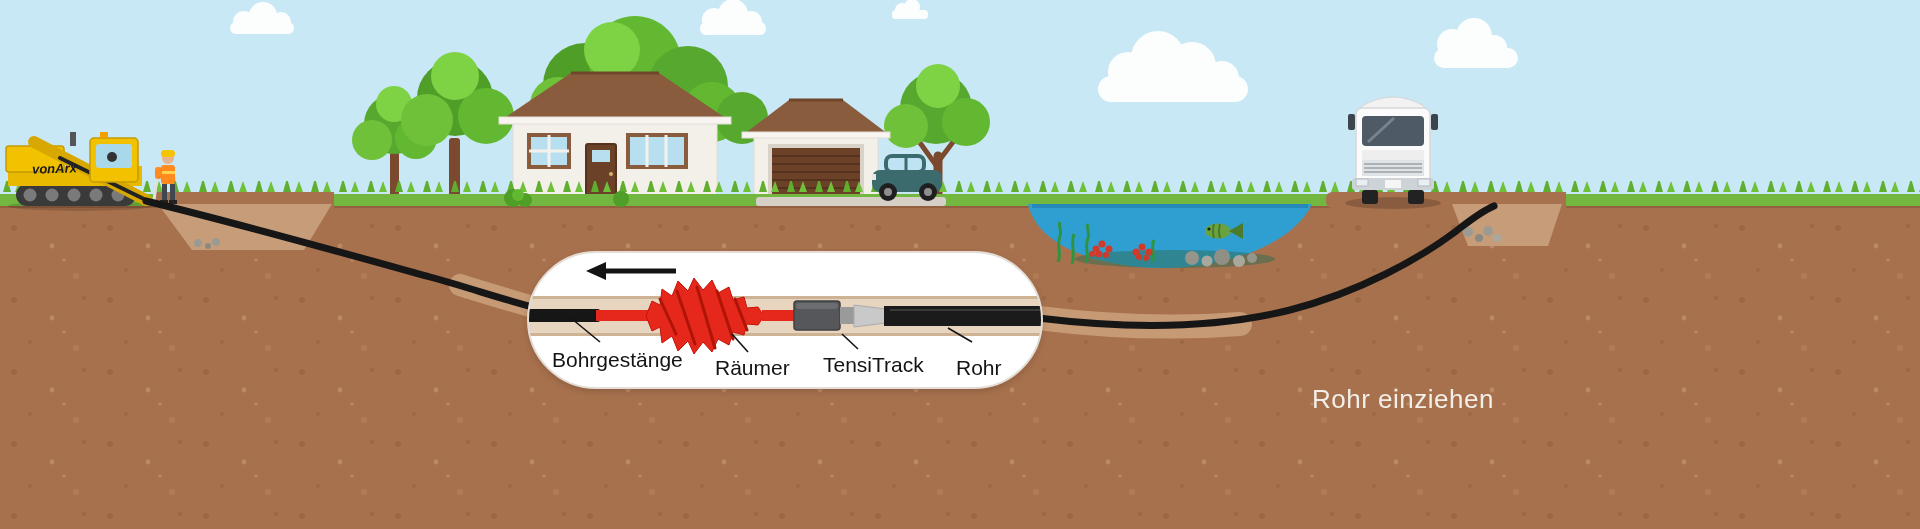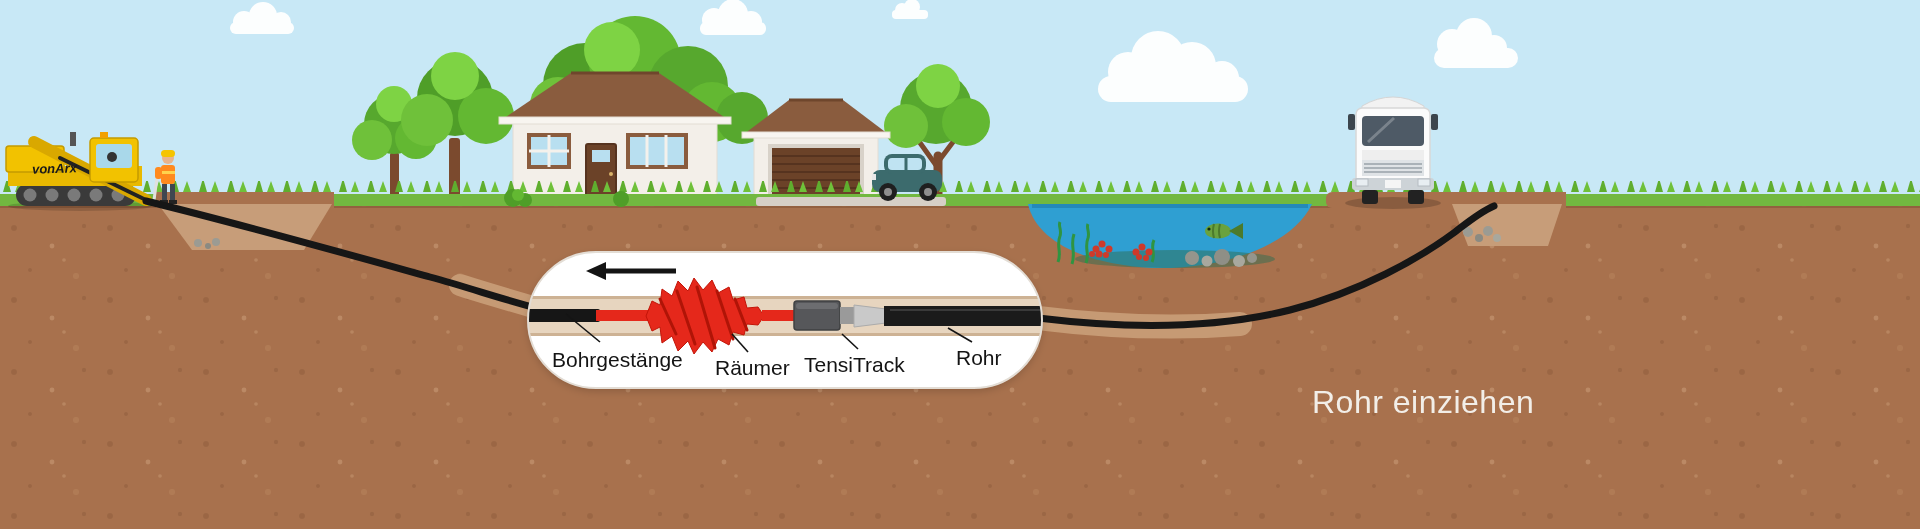--- a/index.html
+++ b/index.html
@@ -5,31 +5,31 @@
   html,body{margin:0;padding:0;background:#ffffff;}
   .stage{
     position:relative;width:1920px;height:529px;overflow:hidden;
     font-family:"Liberation Sans", sans-serif;
   }
   .stage svg{position:absolute;left:0;top:0;}
   .callout-label{
     position:absolute;color:#141414;font-size:21px;line-height:1.1;white-space:nowrap;
   }
   .scene-title{
-    position:absolute;left:1312px;top:384px;font-size:32px;letter-spacing:.5px;
+    position:absolute;left:1312px;top:384px;font-size:26px;letter-spacing:.5px;
     color:#f2eee8;white-space:nowrap;
   }
   .brand-label{
     position:absolute;left:32px;top:161px;font-size:13px;font-weight:bold;font-style:italic;
     color:#1a1a1a;transform:rotate(-2deg);white-space:nowrap;
   }
   .lbl-bohrgestaenge{left:552px;top:348px;}
   .lbl-raeumer{left:715px;top:356px;}
-  .lbl-tensitrack{left:804px;top:353px;text-align:center;}
-  .lbl-rohr{left:956px;top:346px;}
+  .lbl-tensitrack{left:823px;top:353px;text-align:center;}
+  .lbl-rohr{left:956px;top:356px;}
 </style>
 </head>
 <body>
 
 <div class="stage">
 <svg width="1920" height="529" viewBox="0 0 1920 529">
   <defs>
     <pattern id="speck" width="96" height="72" patternUnits="userSpaceOnUse">
       <circle cx="14" cy="12" r="3" fill="#8d5b3c" opacity="0.5"></circle>
       <circle cx="52" cy="30" r="2.4" fill="#c89a74" opacity="0.6"></circle>

